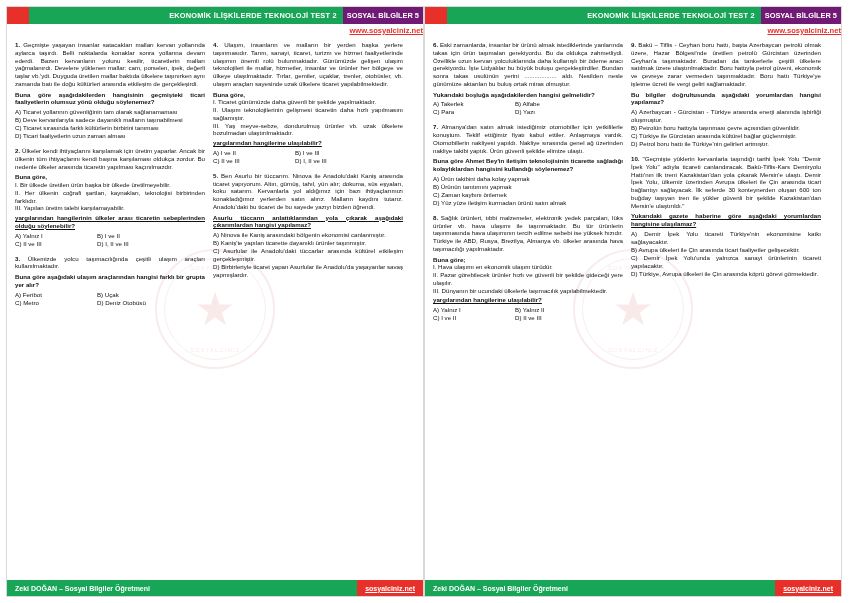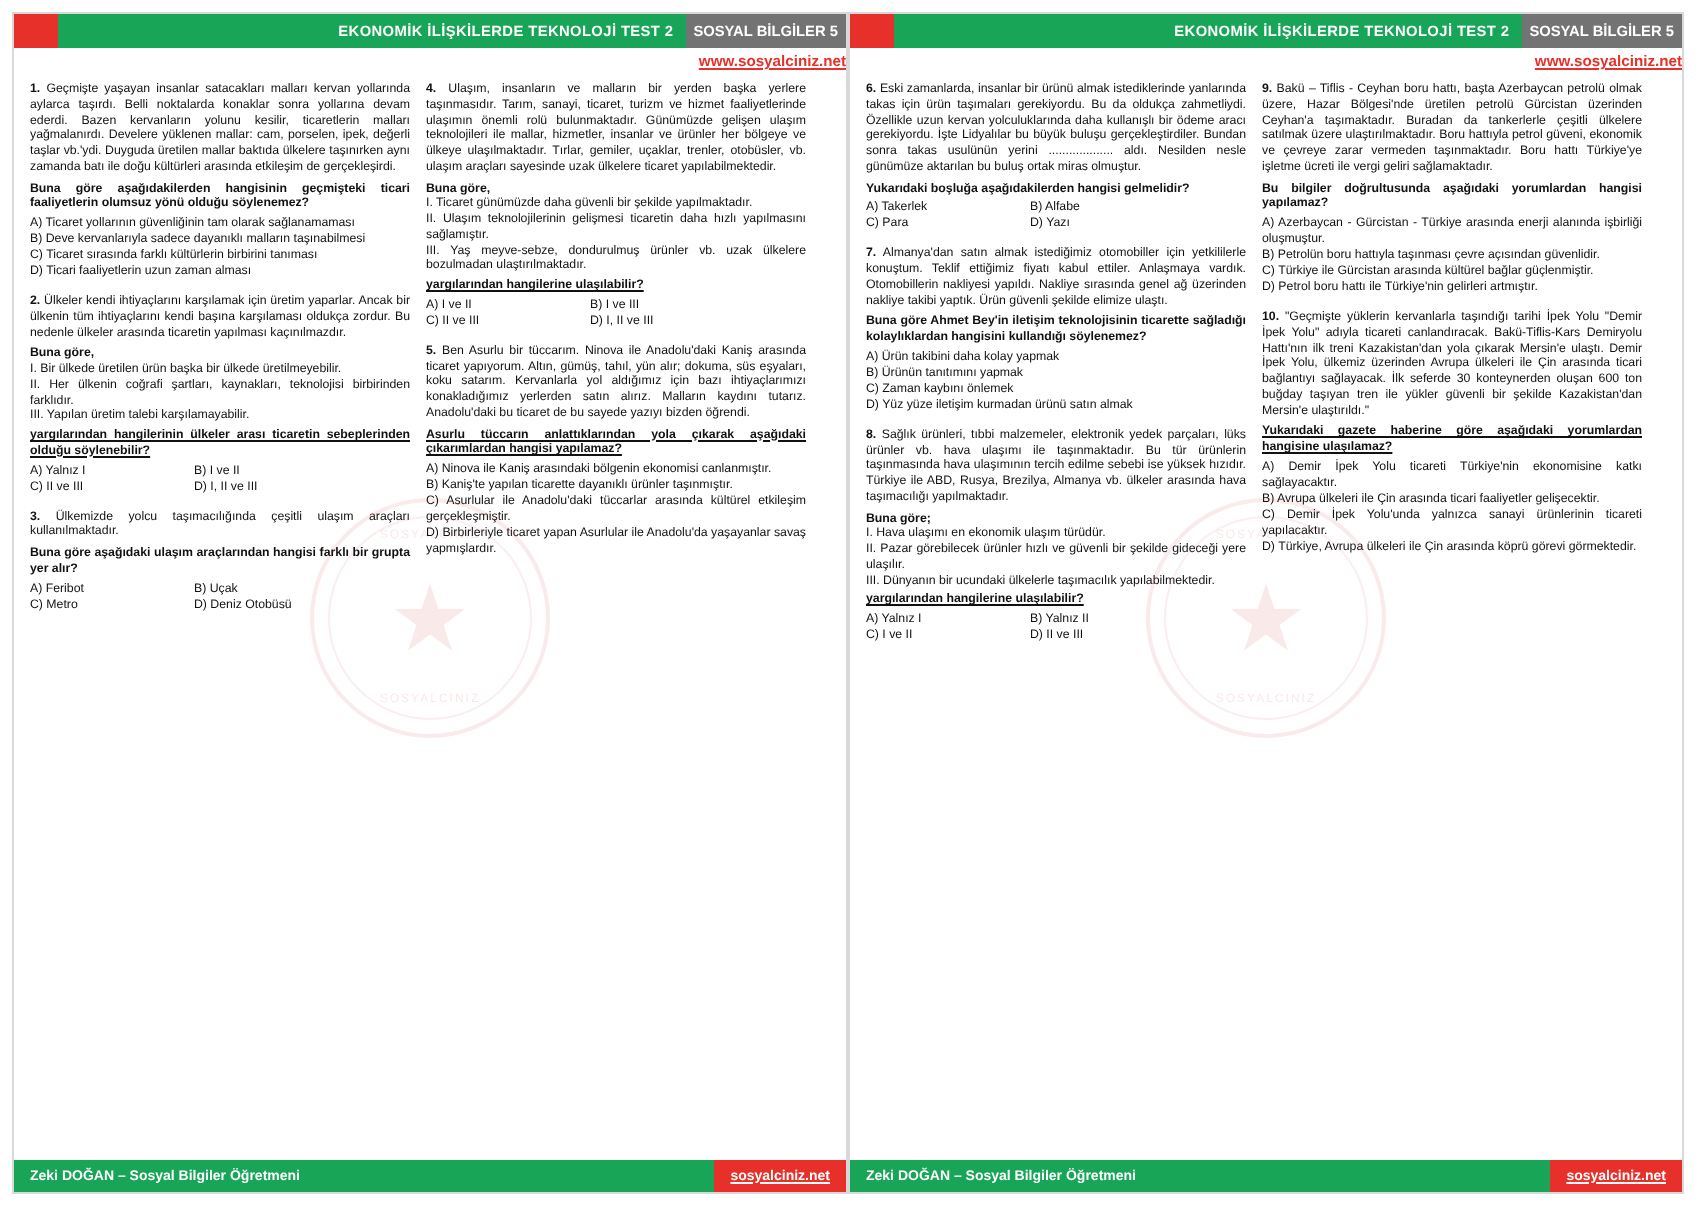--- a/index.html
+++ b/index.html
@@ -25,21 +25,21 @@
     background:#18a558;
   }
   .hdr-left { width:22px; background:#e8302a; }
   .hdr-mid {
     flex:1; background:#18a558; color:#ffffff;
     font-size:7.4px; font-weight:bold; letter-spacing:.2px;
     display:flex; align-items:center; justify-content:flex-end;
     padding-right:6px; text-transform:uppercase;
   }
   .hdr-right {
-    background:#737373; color:#ffffff; font-size:7.4px; font-weight:bold;
+    background:#701a75; color:#ffffff; font-size:7.4px; font-weight:bold;
     display:flex; align-items:center; padding:0 4px; text-transform:uppercase;
   }
   .sub {
     height:13px; display:flex; align-items:center; justify-content:flex-end;
     border-bottom:0px;
   }
   .sub a {
     color:#e8302a; font-size:7.6px; font-weight:bold; text-decoration:underline;
   }
   .body {

